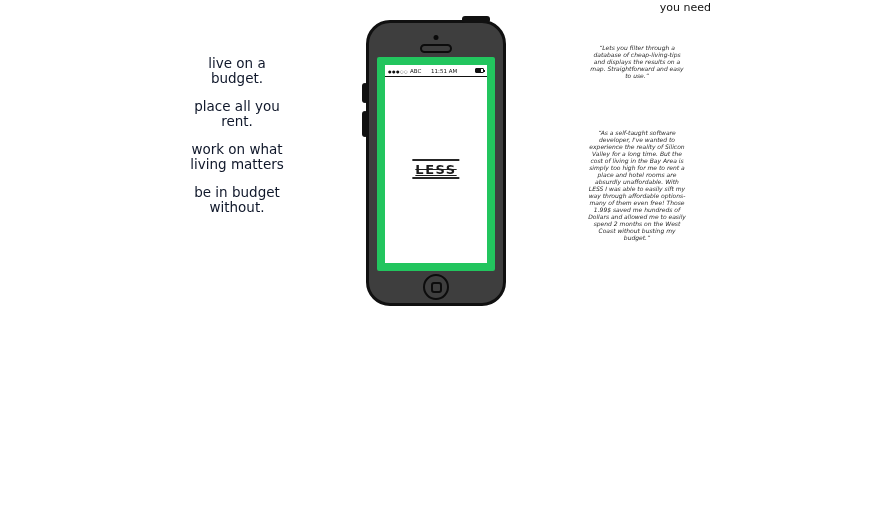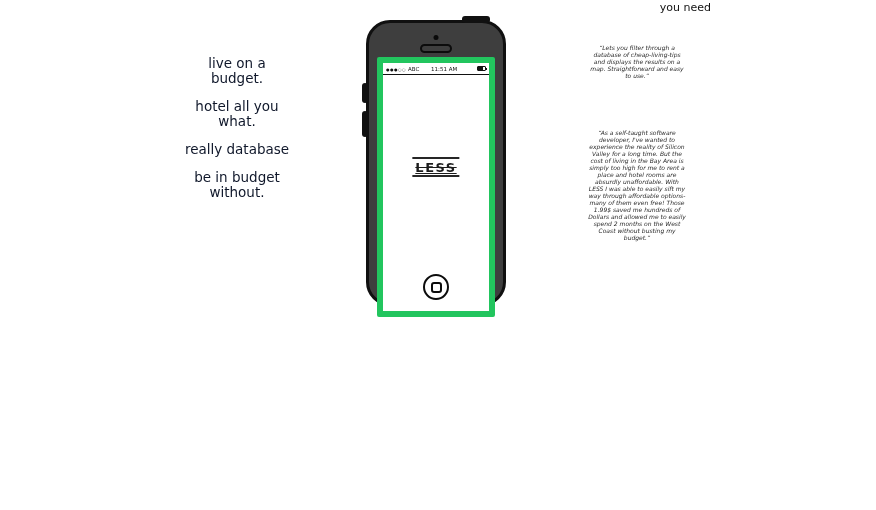--- a/index.html
+++ b/index.html
@@ -50,23 +50,23 @@
     width: 5px; height: 5px; background: #0a0a0a; border-radius: 50%;
   }
   .speaker-slot {
     position: absolute; top: 21px; left: 50%; transform: translateX(-50%);
     width: 32px; height: 9px;
     border: 2.5px solid #0c0c0c; border-radius: 6px;
     background: #3e3e3e;
   }
   .screen {
     position: absolute; top: 34px; left: 8px;
-    width: 118px; height: 260px;
+    width: 118px; height: 214px;
     background: #ffffff;
-    border: 6px solid #22c55e; border-radius: 2px;
+    border: 8px solid #22c55e; border-radius: 2px;
   }
   .status-bar {
     height: 12px; border-bottom: 1.5px solid #111;
     display: flex; align-items: center; justify-content: space-between;
     padding: 0 3px; font-size: 5.5px; color: #111; white-space: nowrap;
   }
   .signal-dots { font-size: 4px; letter-spacing: 0.5px; margin-right: 2px; }
   .carrier { font-size: 5.5px; }
   .status-time { font-size: 5.5px; position: relative; left: -4px; }
   .battery-icon {
@@ -111,25 +111,26 @@
 <body>
 
 <div class="heading-fragment">you need</div>
 
 <div class="value-props">
   <div class="para">
     <div>live on a</div>
     <div>budget.</div>
   </div>
   <div class="para">
-    <div>hotel all you</div>
-    <div>what.</div>
+    <div>place all you</div>
+    <div>rent.</div>
   </div>
   <div class="para">
-    <div>really database</div>
+    <div>work on what</div>
+    <div>living matters</div>
   </div>
   <div class="para">
     <div>be in budget</div>
     <div>without.</div>
   </div>
 </div>
 
 <div class="phone">
   <div class="power-button"></div>
   <div class="volume-up"></div>

